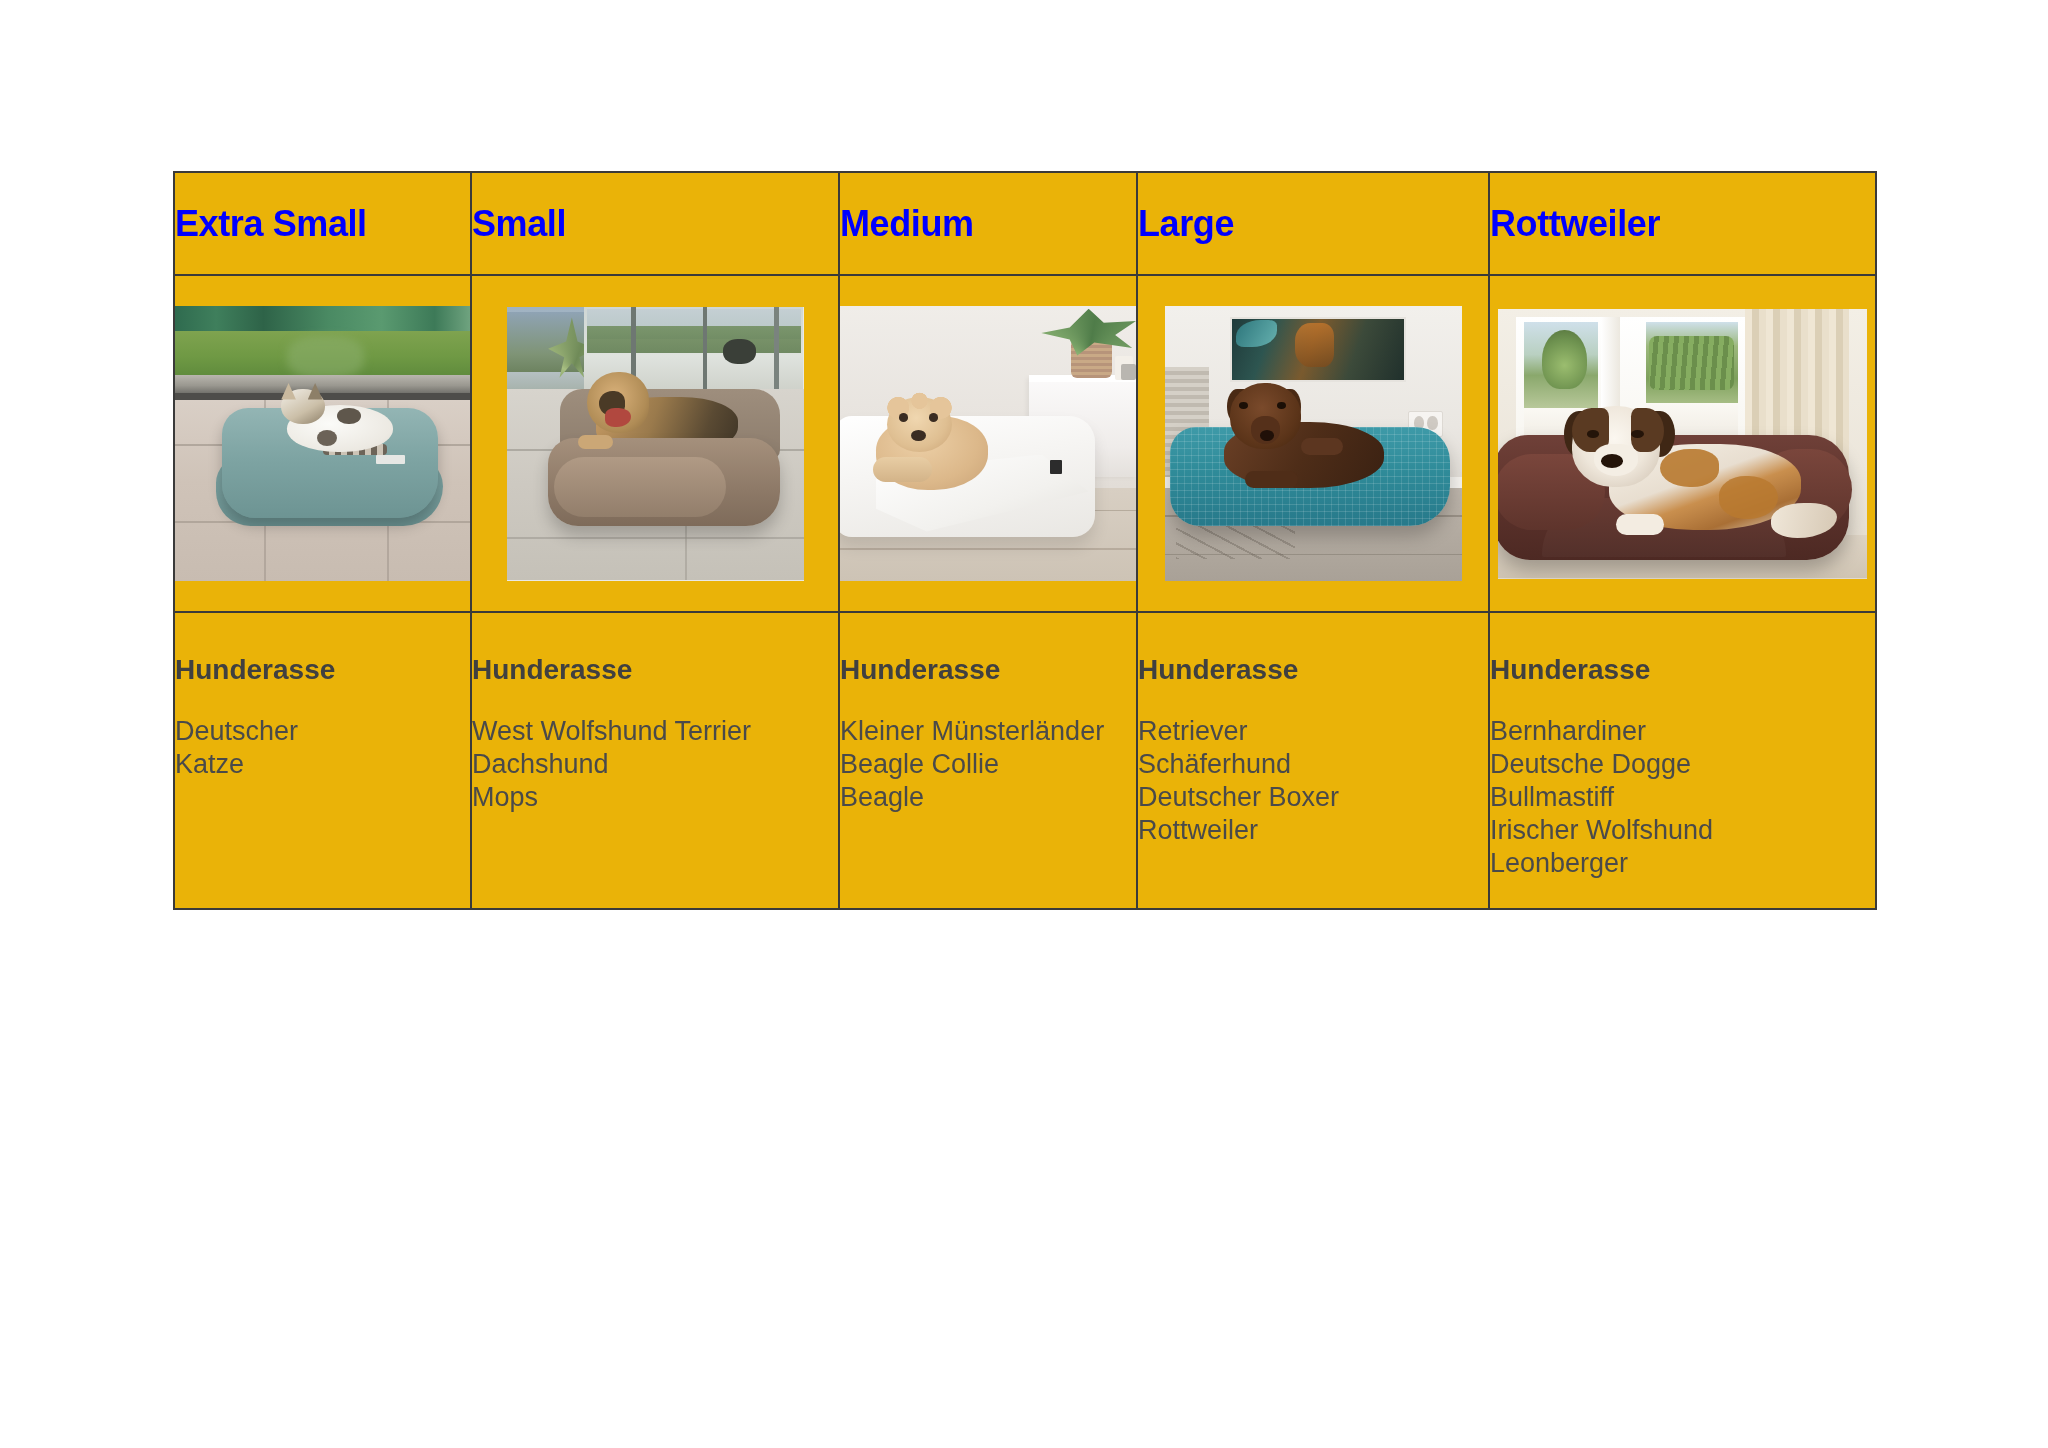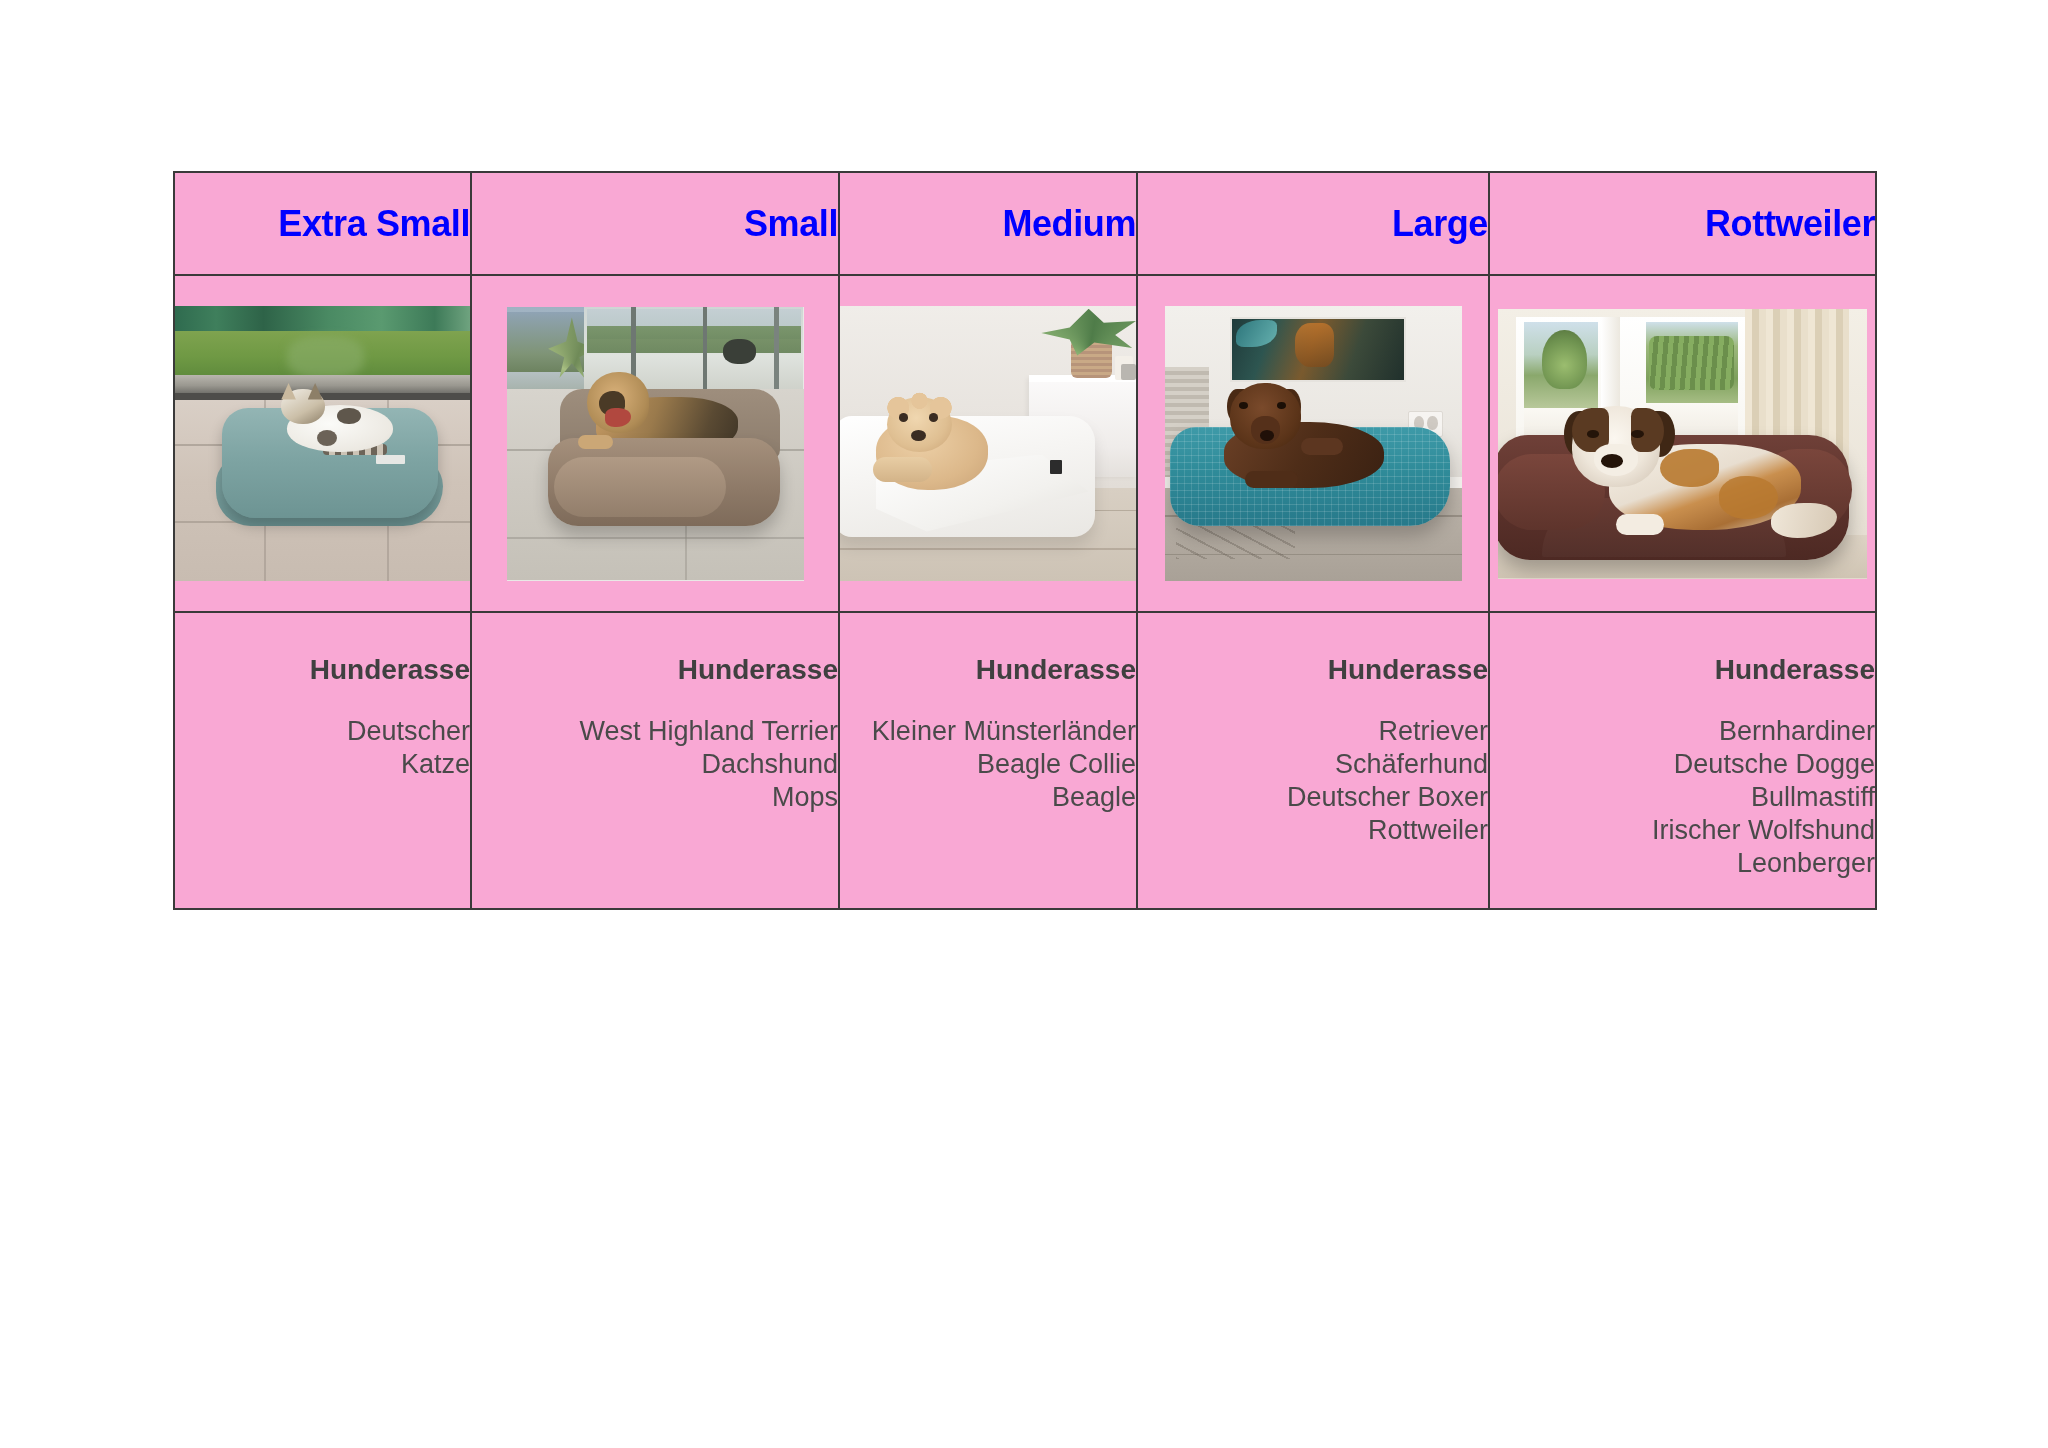--- a/index.html
+++ b/index.html
@@ -29,22 +29,22 @@
     top: 171px;
     width: 1702px;
     border-collapse: collapse;
     table-layout: fixed;
     background: #ffffff;
   }
   .size-table td {
     border: 2px solid #3a3a3a;
     padding: 0;
     vertical-align: middle;
-    text-align: right;
-    background: #f9a8d4;
+    text-align: left;
+    background: #eab308;
   }
 
   
   col.c0 { width: 297px; }
   col.c1 { width: 368px; }
   col.c2 { width: 298px; }
   col.c3 { width: 352px; }
   col.c4 { width: 387px; }
 
   
@@ -547,21 +547,21 @@
               <li>Deutscher</li>
               <li>Katze</li>
             </ul>
           </div>
         </td>
 
         <td>
           <div class="breed-block">
             <span class="breed-title">Hunderasse</span>
             <ul class="breed-list">
-              <li>West Highland Terrier</li>
+              <li>West Wolfshund Terrier</li>
               <li>Dachshund</li>
               <li>Mops</li>
             </ul>
           </div>
         </td>
 
         <td>
           <div class="breed-block">
             <span class="breed-title">Hunderasse</span>
             <ul class="breed-list">

